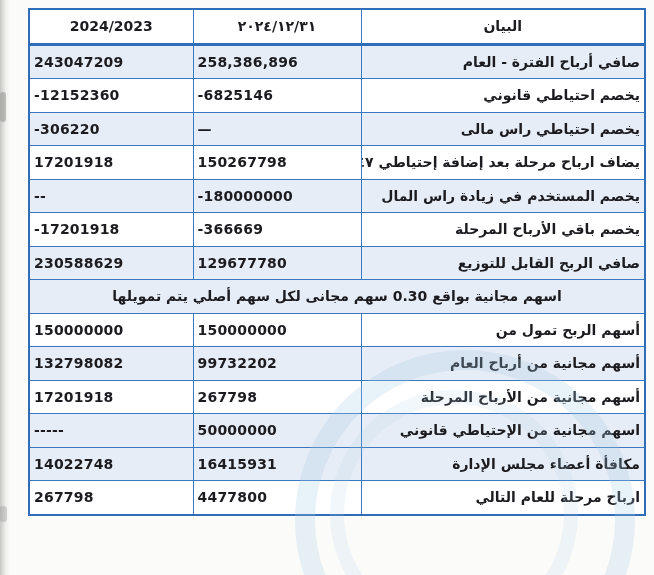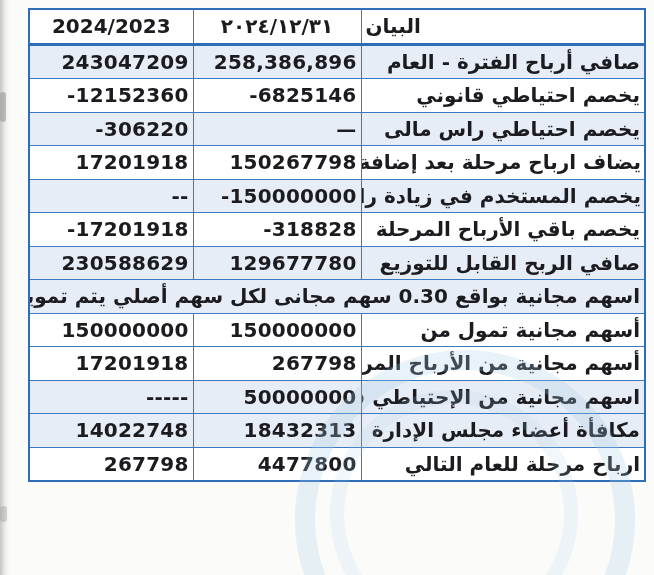--- a/index.html
+++ b/index.html
@@ -35,37 +35,37 @@
   table.fin col.c-prev{width:164px;}
   table.fin col.c-curr{width:168px;}
   table.fin col.c-label{width:284px;}
 
   table.fin th, table.fin td{
     border:1.4px solid #3a79c2;
     height:30.5px;
     padding:1px 4px;
     font-weight:bold;
     color:#1c1c20;
-    font-size:20px;
+    font-size:14px;
     background:rgba(255,255,255,0.88);
     white-space:nowrap;
     overflow:hidden;
   }
   table.fin{border:2.5px solid #2f6db8;}
   table.fin thead th{border-bottom:3px solid #2f6db8;}
 
   tr.shaded th, tr.shaded td{background:rgba(229,236,245,0.92);}
 
-  .num{text-align:right;direction:ltr;letter-spacing:.2px;margin-top:32px;}
+  .num{text-align:left;direction:ltr;letter-spacing:.2px;margin-top:32px;}
   .lbl{text-align:right;direction:rtl;padding-right:9px;font-size:15px;}
   .hdr-prev{text-align:center;direction:ltr;}
   .hdr-date{text-align:center;direction:ltr;color:#1d5b50;letter-spacing:2.5px;font-size:14px;}
-  .hdr-stmt{text-align:left;direction:rtl;}
+  .hdr-stmt{text-align:center;direction:rtl;}
   .merged-note{
-    direction:rtl;font-size:15px;padding-left:70px;
+    text-align:center;direction:rtl;font-size:15px;padding-left:70px;
   }
 </style>
 </head>
 <body>
 
 <div class="scan-edge"></div>
 <div class="smudge a"></div>
 <div class="smudge b"></div>
 
 <table class="fin">
@@ -97,54 +97,59 @@
       <td class="num">—</td>
       <td class="lbl">يخصم احتياطي راس مالى</td>
     </tr>
     <tr>
       <td class="num">17201918</td>
       <td class="num">150267798</td>
       <td class="lbl">يضاف ارباح مرحلة  بعد إضافة إحتياطي ٤٧</td>
     </tr>
     <tr class="shaded">
       <td class="num">--</td>
-      <td class="num">-150000000</td>
+      <td class="num">-180000000</td>
       <td class="lbl">يخصم المستخدم في زيادة راس المال</td>
     </tr>
     <tr>
       <td class="num">-17201918</td>
-      <td class="num">-318828</td>
+      <td class="num">-366669</td>
       <td class="lbl">يخصم باقي الأرباح المرحلة</td>
     </tr>
     <tr class="shaded">
       <td class="num">230588629</td>
       <td class="num">129677780</td>
       <td class="lbl">صافي الربح القابل للتوزيع</td>
     </tr>
     <tr class="shaded">
       <td class="merged-note" colspan="3">اسهم مجانية بواقع 0.30 سهم مجانى لكل سهم أصلي يتم تمويلها</td>
     </tr>
     <tr>
       <td class="num">150000000</td>
       <td class="num">150000000</td>
-      <td class="lbl">أسهم مجانية تمول من</td>
+      <td class="lbl">أسهم الربح تمول من</td>
+    </tr>
+    <tr class="shaded">
+      <td class="num">132798082</td>
+      <td class="num">99732202</td>
+      <td class="lbl">أسهم مجانية من أرباح العام</td>
     </tr>
     <tr>
       <td class="num">17201918</td>
       <td class="num">267798</td>
       <td class="lbl">أسهم مجانية من الأرباح المرحلة</td>
     </tr>
     <tr class="shaded">
       <td class="num">-----</td>
       <td class="num">50000000</td>
       <td class="lbl">اسهم مجانية من الإحتياطي قانوني</td>
     </tr>
     <tr class="shaded">
       <td class="num">14022748</td>
-      <td class="num">18432313</td>
+      <td class="num">16415931</td>
       <td class="lbl">مكافأة أعضاء مجلس الإدارة</td>
     </tr>
     <tr>
       <td class="num">267798</td>
       <td class="num">4477800</td>
       <td class="lbl">ارباح مرحلة للعام التالي</td>
     </tr>
   </tbody>
 </table>
 

